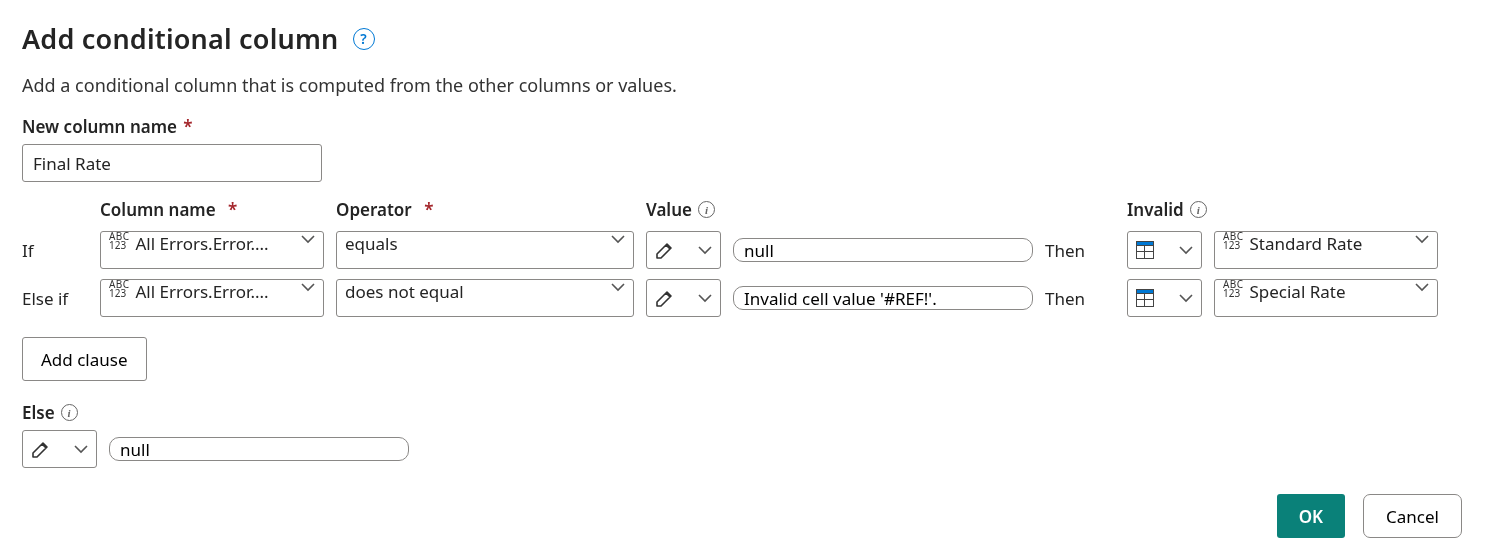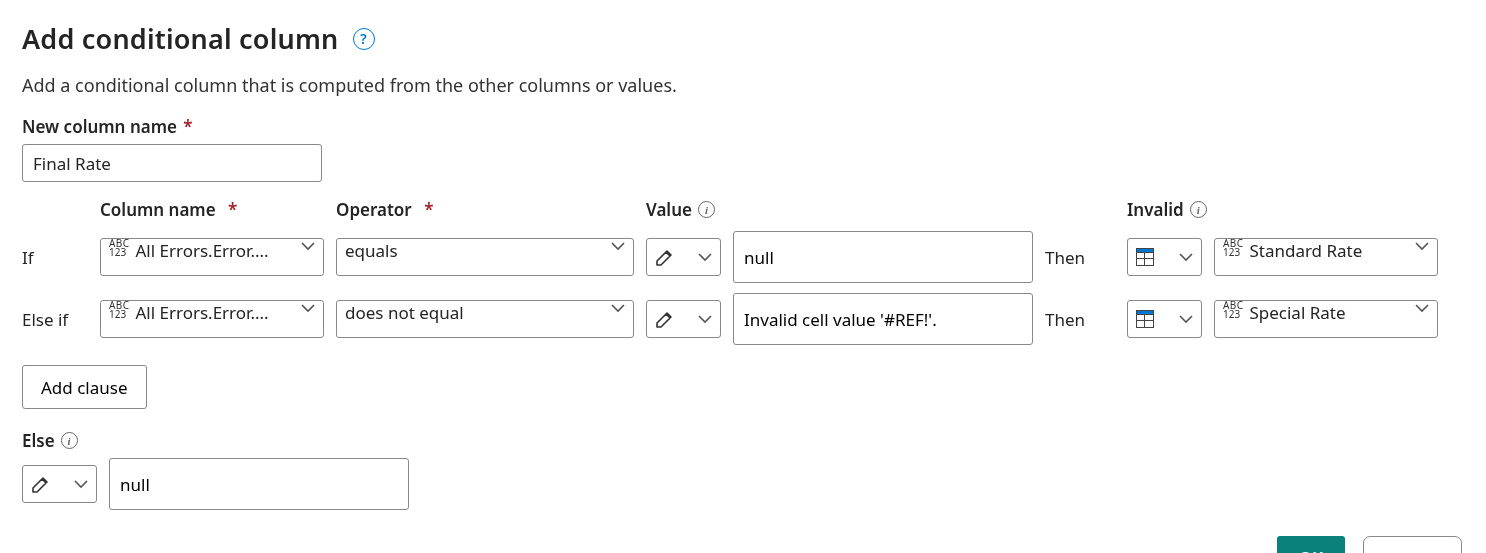--- a/index.html
+++ b/index.html
@@ -23,21 +23,21 @@
   .dd .txt { flex: 1; white-space: nowrap; overflow: hidden; text-overflow: ellipsis; }
   .dd .chev { flex: 0 0 auto; margin-left: 6px; }
   .chev-svg { width: 14px; height: 14px; display: block; }
 
   .type-prefix { font-size: 10px; line-height: 9px; color: #333; margin-right: 6px; font-stretch: condensed; }
   .type-prefix .r1 { letter-spacing: .4px; }
 
   .mini-combo { height: 38px; border: 1px solid #8a8886; border-radius: 3px; background: #fff; display: flex; align-items: center; justify-content: space-between; padding: 0 8px; cursor: pointer; }
   .pencil-svg { width: 19px; height: 19px; display: block; }
 
-  .val-input { height: 52px; border: 1px solid #8a8886; border-radius: 3px; background: #fff; padding: 0 10px; font-size: 17px; width: 100%; }
+  .val-input { height: 24px; border: 1px solid #8a8886; border-radius: 10px; background: #fff; padding: 0 10px; font-size: 17px; width: 100%; }
 
   .table-icon { width: 18px; height: 18px; border: 1.5px solid #444; display: grid; grid-template-columns: 1fr 1fr; grid-template-rows: auto 1fr 1fr; }
   .table-icon .tbar { grid-column: 1 / span 2; height: 4px; background: #0078d4; border-bottom: 1px solid #444; }
   .table-icon .cell { border-right: 1px solid #444; border-bottom: 1px solid #444; }
   .table-icon .cell:nth-child(3), .table-icon .cell:nth-child(5) { border-right: none; }
   .table-icon .cell:nth-child(4), .table-icon .cell:nth-child(5) { border-bottom: none; }
 
   .add-clause-row { margin-top: 20px; }
   .btn-outline { height: 44px; padding: 0 18px; font-size: 17px; background: #fff; border: 1px solid #8a8886; border-radius: 3px; cursor: pointer; }
 

